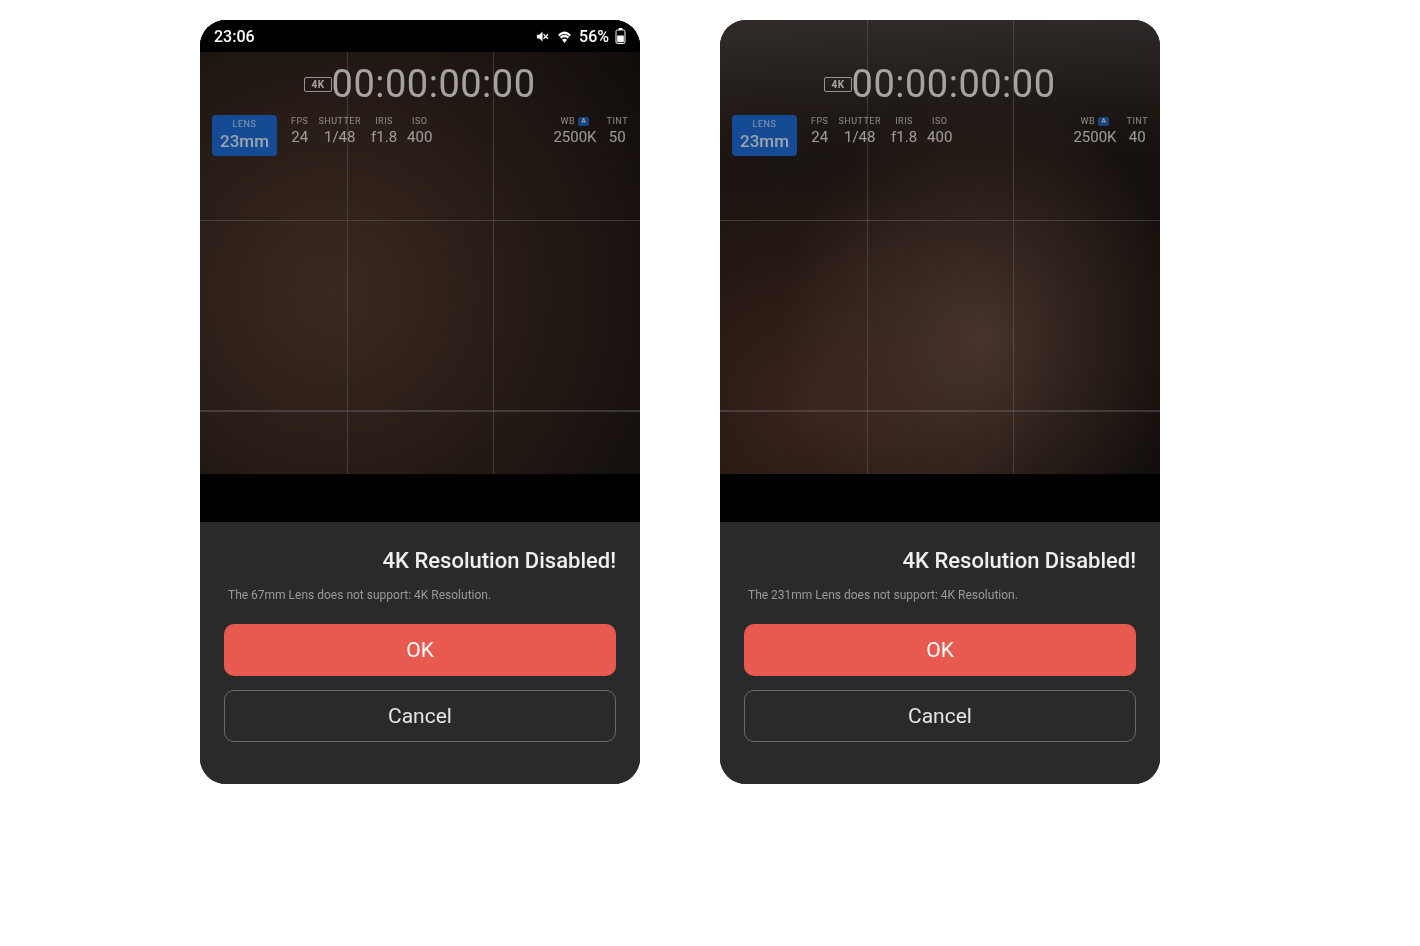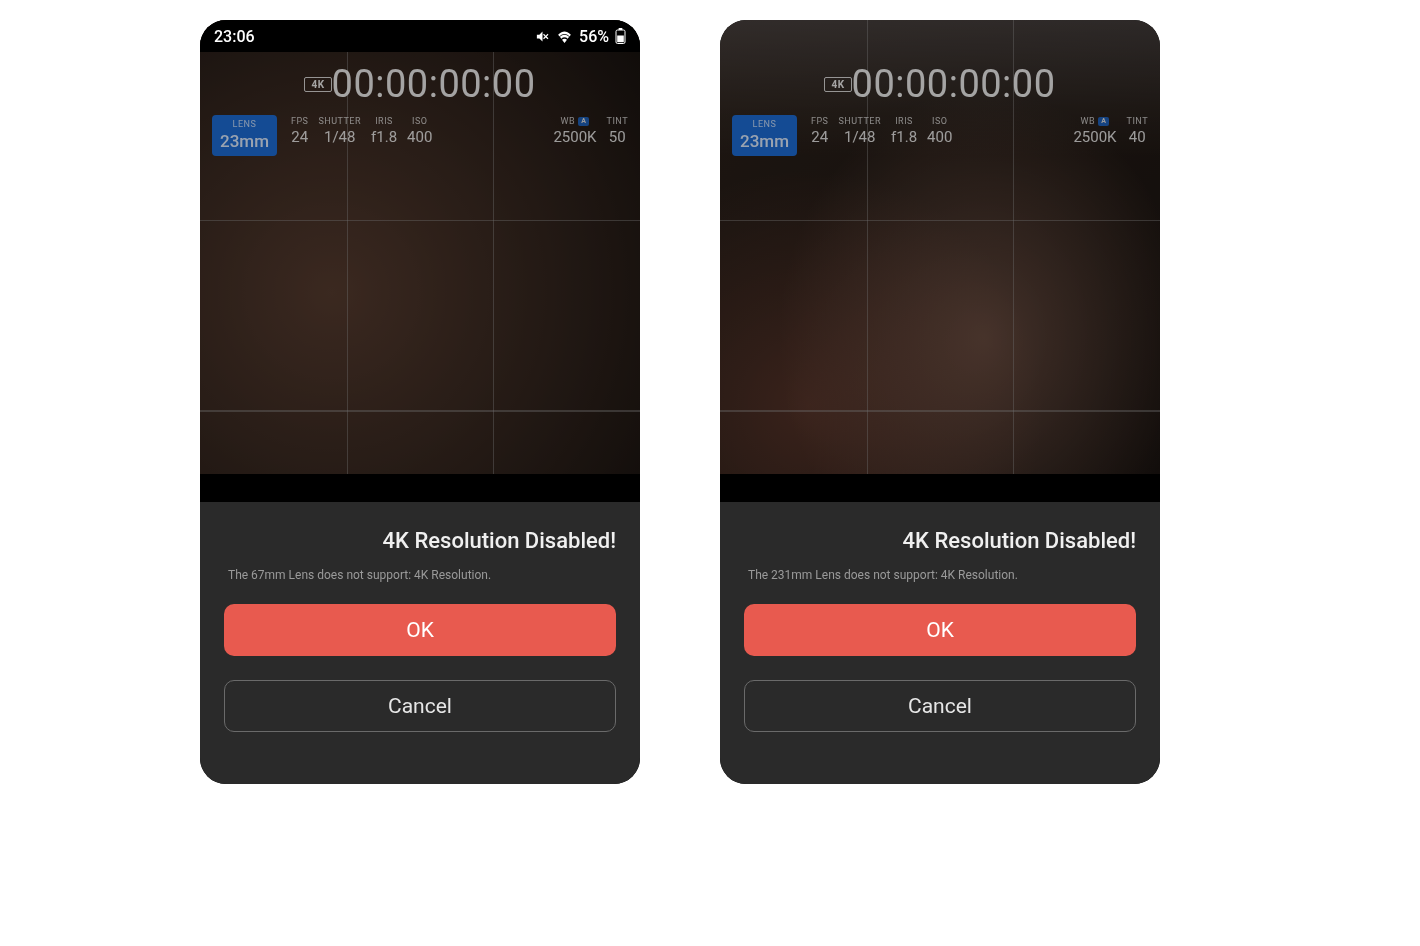--- a/index.html
+++ b/index.html
@@ -179,21 +179,21 @@
   }
   .btn {
     height: 52px;
     border-radius: 10px;
     font-size: 21px;
     font-weight: 400;
     display: flex;
     align-items: center;
     justify-content: center;
     cursor: pointer;
-    margin-bottom: 24px;
+    margin-bottom: 14px;
   }
   .btn.primary {
     background: #e85a4f;
     color: #fff;
     border: none;
   }
   .btn.secondary {
     background: transparent;
     color: #e6e6e6;
     border: 1.5px solid #6a6a6a;

